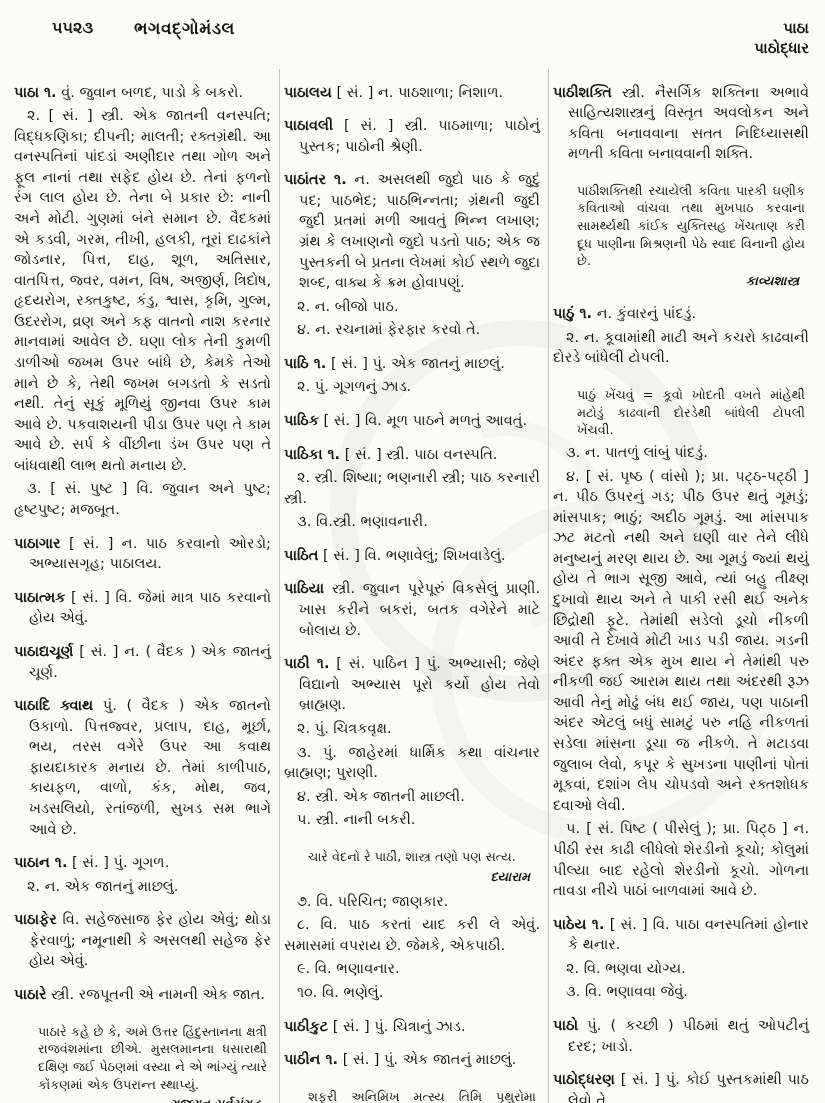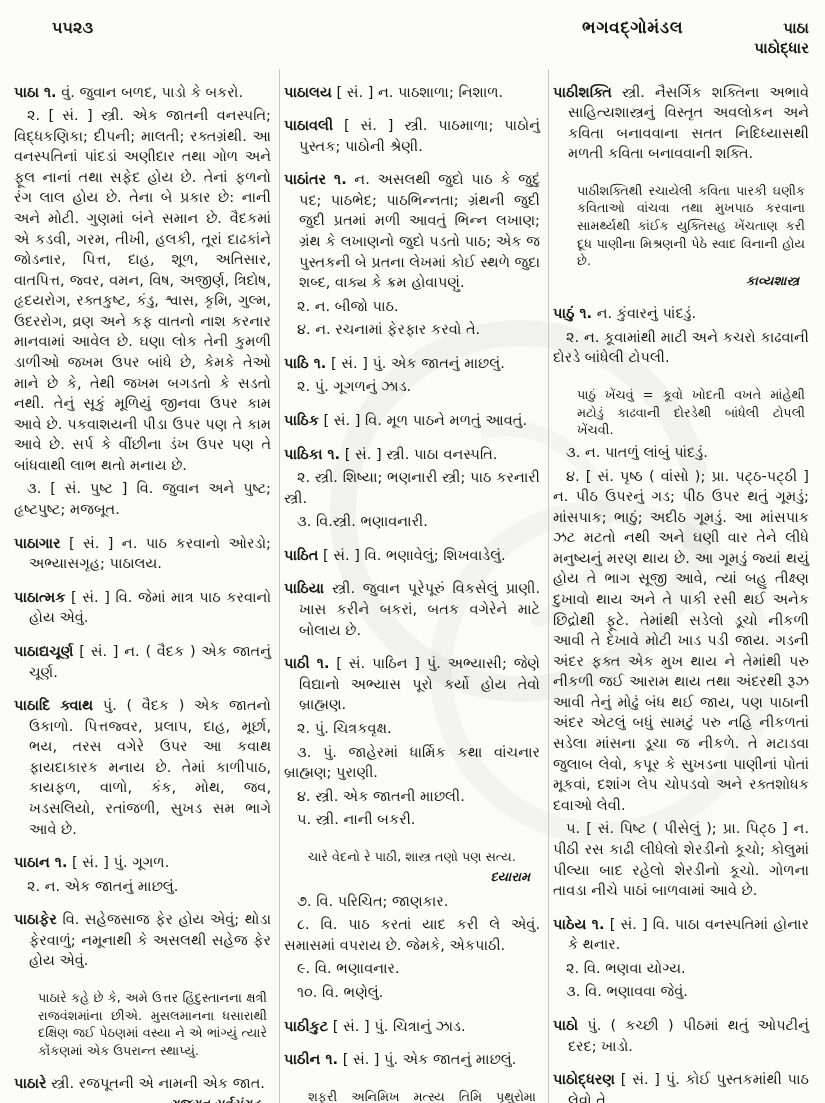--- a/index.html
+++ b/index.html
@@ -28,25 +28,24 @@
   }
   .page-number{
     width:120px;
     font-weight:bold;
     font-size:16px;
     padding-left:38px;
     box-sizing:border-box;
   }
   .book-title{
     flex:1;
-    text-align:right;
+    text-align:left;
     font-weight:bold;
     font-size:17px;
     letter-spacing:.5px;
-    font-family:Liberation Mono, monospace;
   }
   .catchwords{
     width:130px;
     text-align:right;
     font-weight:bold;
     font-size:15px;
     line-height:1.35;
     padding-right:4px;
     box-sizing:border-box;
   }
@@ -148,22 +147,22 @@
         <p class="para entry"><b class="headword">પાઠા ૧.</b> <span>વું. જુવાન બળદ, પાડો કે બકરો.</span></p>
         <p class="para sense">૨. [ સં. ] સ્ત્રી. એક જાતની વનસ્પતિ; વિદ્ધકણિકા; દીપની; માલતી; રક્તગ્રંથી. આ વનસ્પતિનાં પાંદડાં અણીદાર તથા ગોળ અને ફૂલ નાનાં તથા સફેદ હોય છે. તેનાં ફળનો રંગ લાલ હોય છે. તેના બે પ્રકાર છે: નાની અને મોટી. ગુણમાં બંને સમાન છે. વૈદકમાં એ કડવી, ગરમ, તીખી, હલકી, તૂરાં દાઢકાંને જોડનાર, પિત્ત, દાહ, શૂળ, અતિસાર, વાતપિત્ત, જ્વર, વમન, વિષ, અજીર્ણ, ત્રિદોષ, હૃદયરોગ, રક્તકુષ્ટ, કંડુ, શ્વાસ, કૃમિ, ગુલ્મ, ઉદરરોગ, વ્રણ અને કફ વાતનો નાશ કરનાર માનવામાં આવેલ છે. ઘણા લોક તેની કુમળી ડાળીઓ જખમ ઉપર બાંધે છે, કેમકે તેઓ માને છે કે, તેથી જખમ બગડતો કે સડતો નથી. તેનું સૂકું મૂળિયું જીનવા ઉપર કામ આવે છે. પકવાશયની પીડા ઉપર પણ તે કામ આવે છે. સર્પ કે વીંછીના ડંખ ઉપર પણ તે બાંધવાથી લાભ થતો મનાય છે.</p>
         <p class="para sense">૩. [ સં. પુષ્ટ ] વિ. જુવાન અને પુષ્ટ; હૃષ્ટપુષ્ટ; મજબૂત.</p>
         <p class="para entry"><b class="headword">પાઠાગાર</b> <span>[ સં. ] ન. પાઠ કરવાનો ઓરડો; અભ્યાસગૃહ; પાઠાલય.</span></p>
         <p class="para entry"><b class="headword">પાઠાત્મક</b> <span>[ સં. ] વિ. જેમાં માત્ર પાઠ કરવાનો હોય એવું.</span></p>
         <p class="para entry"><b class="headword">પાઠાદ્યચૂર્ણ</b> <span>[ સં. ] ન. ( વૈદક ) એક જાતનું ચૂર્ણ.</span></p>
         <p class="para entry"><b class="headword">પાઠાદિ ક્વાથ</b> <span>પું. ( વૈદક ) એક જાતનો ઉકાળો. પિત્તજ્વર, પ્રલાપ, દાહ, મૂર્છા, ભય, તરસ વગેરે ઉપર આ કવાથ ફાયદાકારક મનાય છે. તેમાં કાળીપાઠ, કાયફળ, વાળો, કંક, મોથ, જવ, ખડસલિયો, રતાંજળી, સુખડ સમ ભાગે આવે છે.</span></p>
         <p class="para entry"><b class="headword">પાઠાન ૧.</b> <span>[ સં. ] પું. ગૂગળ.</span></p>
         <p class="para sense">૨. ન. એક જાતનું માછલું.</p>
         <p class="para entry"><b class="headword">પાઠાફેર</b> <span>વિ. સહેજસાજ ફેર હોય એવું; થોડા ફેરવાળું; નમૂનાથી કે અસલથી સહેજ ફેર હોય એવું.</span></p>
+        <p class="para entry"><b class="headword">પાઠારે</b> <span>સ્ત્રી. રજપૂતની એ નામની એક જાત.</span></p>
         <p class="para quote">પાઠારે કહે છે કે, અમે ઉત્તર હિંદુસ્તાનના ક્ષત્રી રાજવંશમાંના છીએ. મુસલમાનના ધસારાથી દક્ષિણ જઈ પેઠણમાં વસ્યા ને એ ભાંગ્યું ત્યારે કોંકણમાં એક ઉપરાન્ત સ્થાપ્યું.</p>
-        <p class="para entry"><b class="headword">પાઠારે</b> <span>સ્ત્રી. રજપૂતની એ નામની એક જાત.</span></p>
         <p class="para attribution">ગુજરાત સર્વસંગ્રહ</p>
         <p class="para entry"><b class="headword">પાઠારેપ્રભુ ૧.</b> <span>સ્ત્રી. દક્ષિણમાંથી ગુજરાતમાં આવી રહેલી એ નામની એક જ્ઞાતિ.</span></p>
         <p class="para sense">૨. ન. એ નામની જ્ઞાતિનું માણસ.</p>
         <p class="para sense">૩. વિ. એ નામની જ્ઞાતિનું.</p>
       </div>
       <div class="col">
         <p class="para entry"><b class="headword">પાઠાલય</b> <span>[ સં. ] ન. પાઠશાળા; નિશાળ.</span></p>
         <p class="para entry"><b class="headword">પાઠાવલી</b> <span>[ સં. ] સ્ત્રી. પાઠમાળા; પાઠોનું પુસ્તક; પાઠોની શ્રેણી.</span></p>
         <p class="para entry"><b class="headword">પાઠાંતર ૧.</b> <span>ન. અસલથી જુદો પાઠ કે જુદું પદ; પાઠભેદ; પાઠભિન્નતા; ગ્રંથની જુદી જુદી પ્રતમાં મળી આવતું ભિન્ન લખાણ; ગ્રંથ કે લખાણનો જુદો પડતો પાઠ; એક જ પુસ્તકની બે પ્રતના લેખમાં કોઈ સ્થળે જુદા શબ્દ, વાક્ય કે ક્રમ હોવાપણું.</span></p>
         <p class="para sense">૨. ન. બીજો પાઠ.</p>

